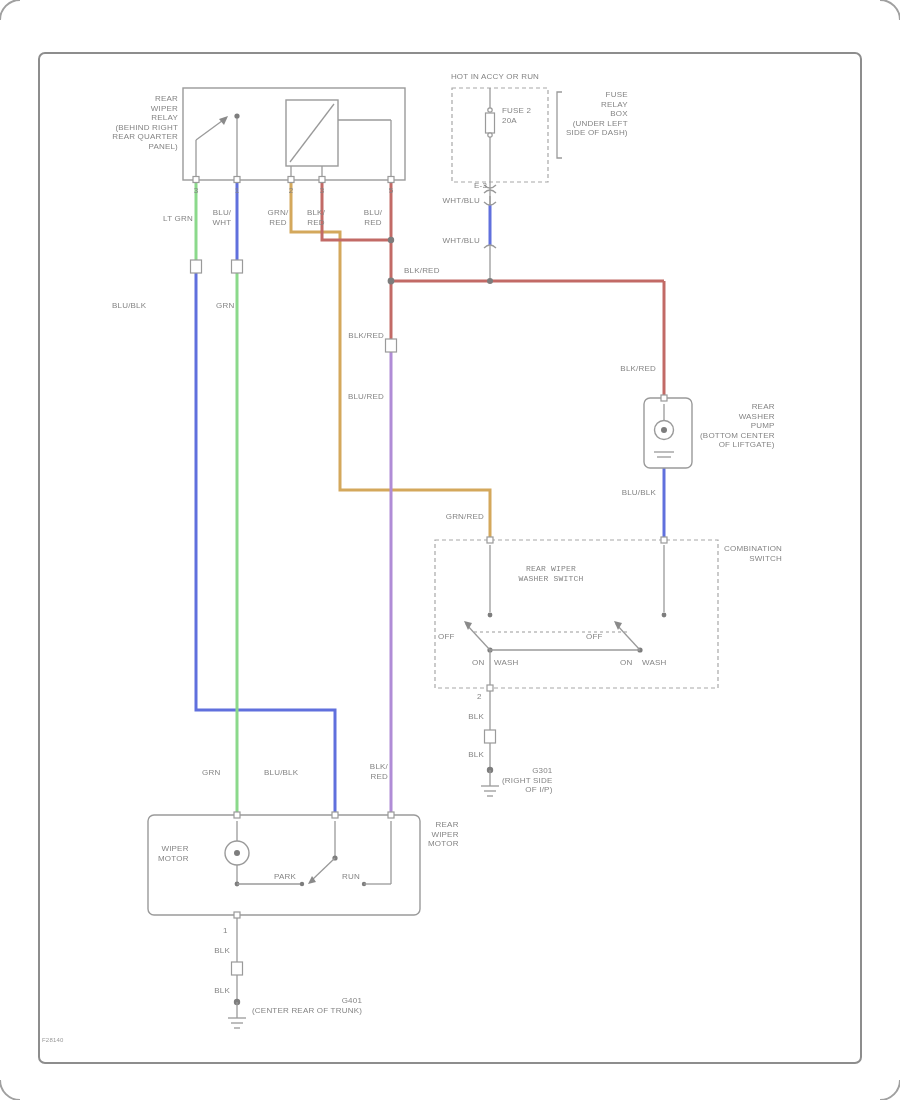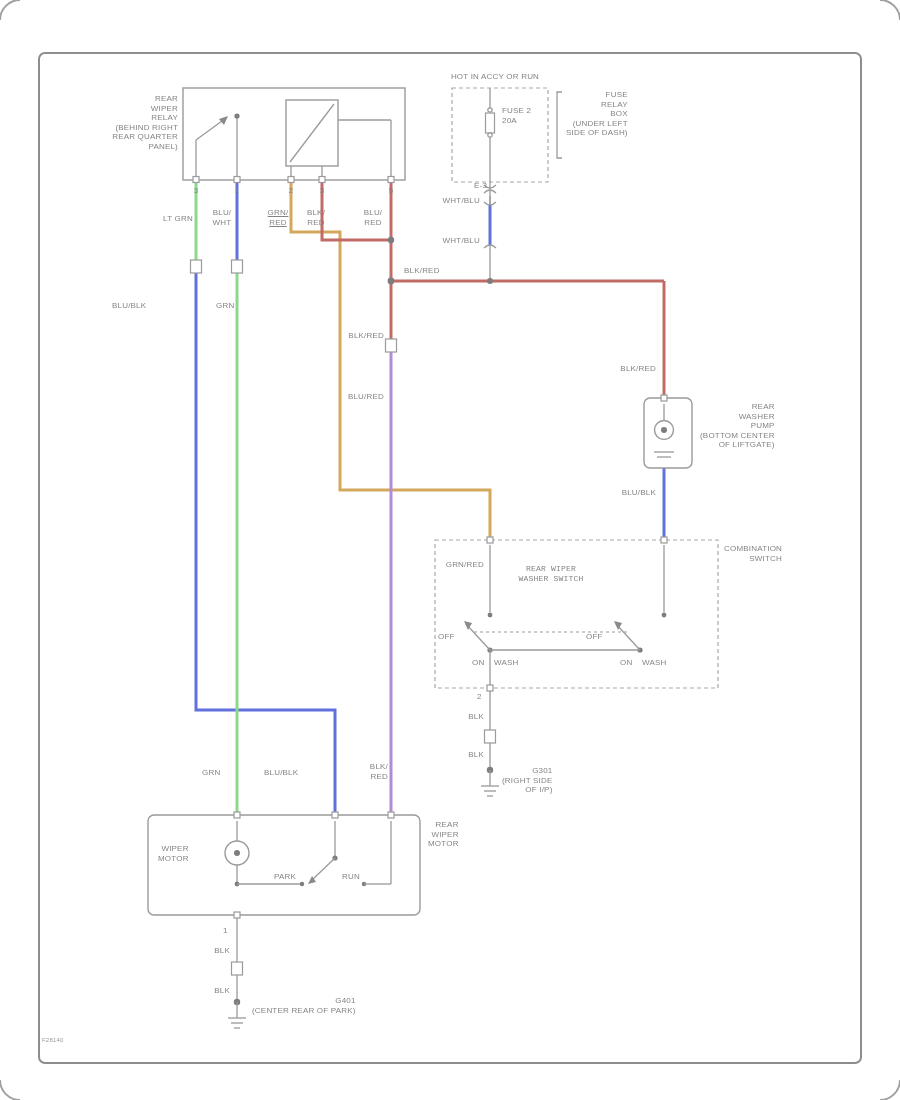--- a/index.html
+++ b/index.html
@@ -210,42 +210,42 @@
 REAR QUARTER
 PANEL)</div>
 <div class="lbl c" style="left:190px;top:186px;width:12px;">3</div>
 <div class="lbl c" style="left:231px;top:186px;width:12px;">1</div>
 <div class="lbl c" style="left:285px;top:186px;width:12px;">2</div>
 <div class="lbl c" style="left:316px;top:186px;width:12px;">3</div>
 <div class="lbl c" style="left:385px;top:186px;width:12px;">5</div>
 <div class="lbl c" style="left:156px;top:214px;width:44px;">LT GRN</div>
 <div class="lbl c" style="left:204px;top:208px;width:36px;">BLU/
 WHT</div>
-<div class="lbl c" style="left:261px;top:208px;width:34px;text-decoration:underline;">GRN/
+<div class="lbl c" style="left:261px;top:208px;width:34px;">GRN/
 RED</div>
 <div class="lbl c" style="left:299px;top:208px;width:34px;">BLK/
 RED</div>
 <div class="lbl c" style="left:355px;top:208px;width:36px;">BLU/
 RED</div>
 
 <div class="lbl" style="left:112px;top:301px;">BLU/BLK</div>
 <div class="lbl" style="left:216px;top:301px;">GRN</div>
 
 <div class="lbl r" style="left:340px;top:331px;width:44px;">BLK/RED</div>
 <div class="lbl r" style="left:340px;top:392px;width:44px;">BLU/RED</div>
 
 <div class="lbl r" style="left:612px;top:364px;width:44px;">BLK/RED</div>
 <div class="lbl" style="left:700px;top:402px;">REAR
 WASHER
 PUMP
 (BOTTOM CENTER
 OF LIFTGATE)</div>
 <div class="lbl r" style="left:610px;top:488px;width:46px;">BLU/BLK</div>
 
-<div class="lbl r" style="left:438px;top:512px;width:46px;margin-top:48px;">GRN/RED</div>
+<div class="lbl r" style="left:438px;top:512px;width:46px;">GRN/RED</div>
 <div class="lbl" style="left:724px;top:544px;">COMBINATION
 SWITCH</div>
 <div class="lbl c" style="left:496px;top:564px;width:110px;font-family:Liberation Mono, monospace;">REAR WIPER
 WASHER SWITCH</div>
 <div class="lbl" style="left:438px;top:632px;">OFF</div>
 <div class="lbl" style="left:472px;top:658px;">ON</div>
 <div class="lbl" style="left:494px;top:658px;">WASH</div>
 <div class="lbl" style="left:586px;top:632px;">OFF</div>
 <div class="lbl" style="left:620px;top:658px;">ON</div>
 <div class="lbl" style="left:642px;top:658px;">WASH</div>
@@ -264,17 +264,17 @@
 MOTOR</div>
 <div class="lbl" style="left:250px;top:872px;margin-left:24px;">PARK</div>
 <div class="lbl" style="left:342px;top:872px;">RUN</div>
 <div class="lbl" style="left:428px;top:820px;">REAR
 WIPER
 MOTOR</div>
 <div class="lbl" style="left:223px;top:926px;">1</div>
 <div class="lbl r" style="left:206px;top:946px;width:24px;">BLK</div>
 <div class="lbl r" style="left:206px;top:986px;width:24px;">BLK</div>
 <div class="lbl" style="left:252px;top:996px;">G401
-(CENTER REAR OF PARK)</div>
+(CENTER REAR OF TRUNK)</div>
 
 <div class="lbl tiny" style="left:42px;top:1036px;">F28140</div>
 
 </div>
 
 </body></html>

